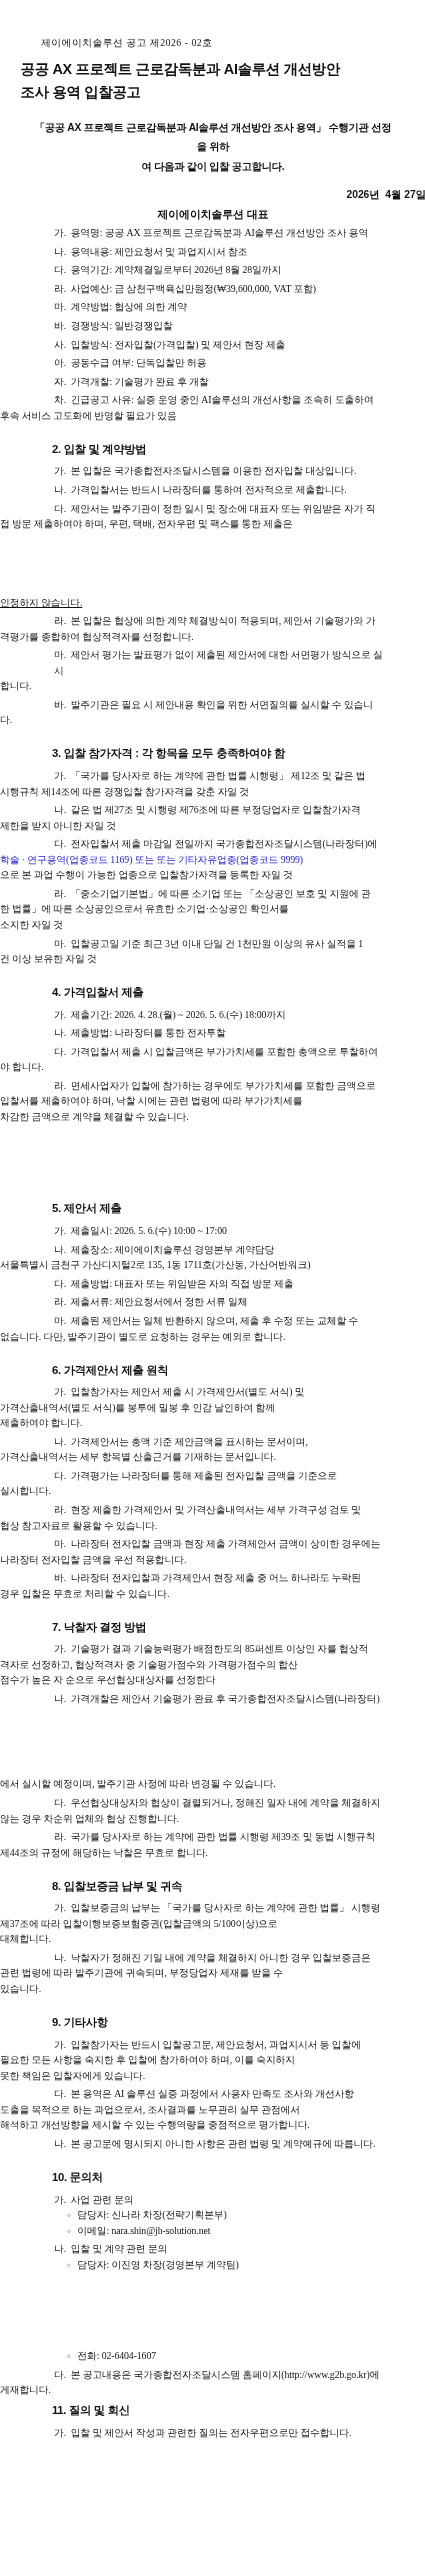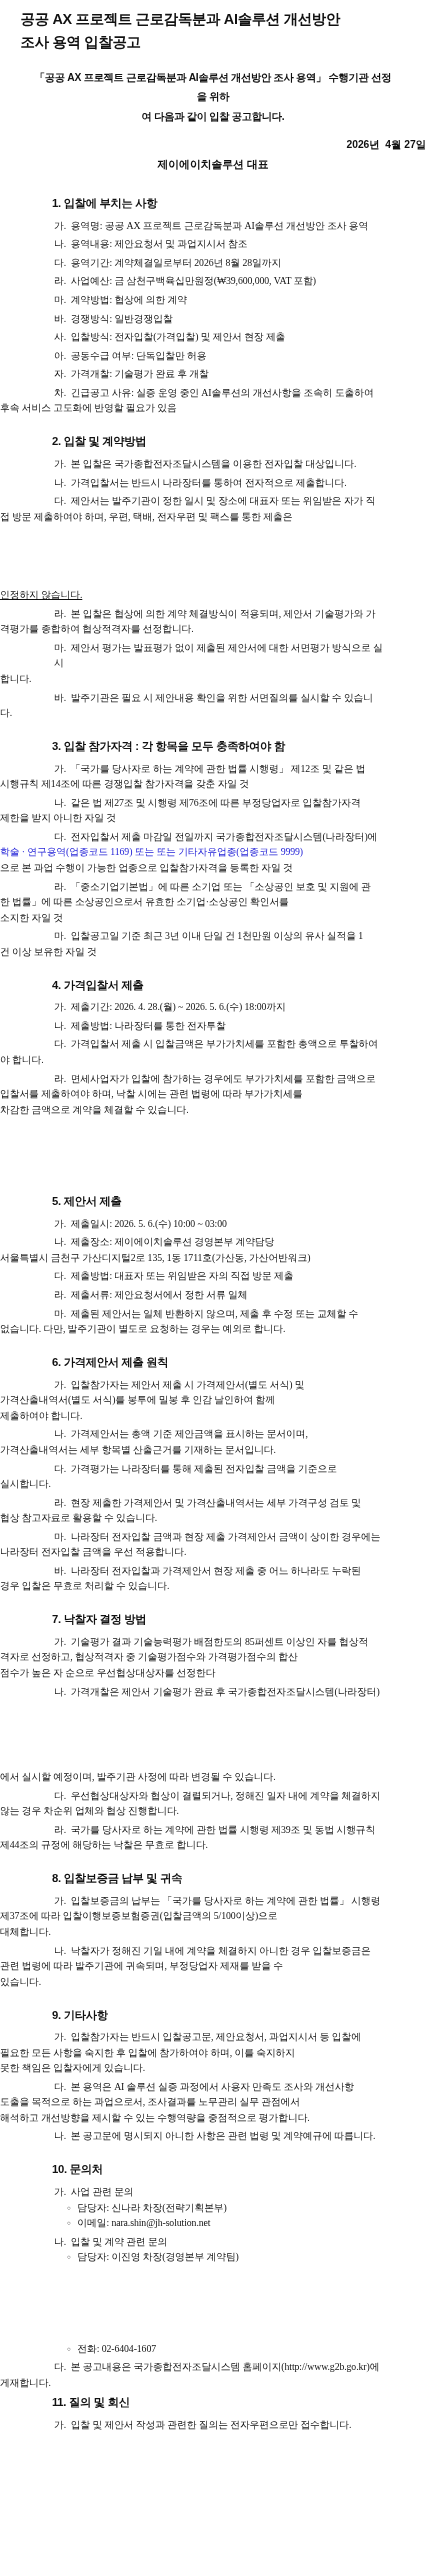--- a/index.html
+++ b/index.html
@@ -77,37 +77,37 @@
     font-size: 6.2px;
     margin-right: 6.7px;
     vertical-align: 1px;
   }
   .blue { color: #2323d8; }
 </style>
 </head>
 <body>
 
 <div class="doc">
+  <div class="notice-no">제이에이치솔루션 공고 제2026 - 02호</div>
 
   <div class="title">
     <span>공공 AX 프로젝트 근로감독분과 AI솔루션 개선방안</span><br>
     <span>조사 용역 입찰공고</span>
   </div>
 
   <div class="intro">
     <span>「공공 AX 프로젝트 근로감독분과 AI솔루션 개선방안 조사 용역」 수행기관 선정을 위하</span><br>
     <span>여 다음과 같이 입찰 공고합니다.</span>
   </div>
 
   <div class="date-line">2026년  4월 27일</div>
   <div class="issuer-line">제이에이치솔루션 대표</div>
 
   <div id="sections">
       <div class="section">
-        <div class="sec-heading"><span class="sec-no">1.</span> <span class="sec-title">입찰에 부치는 사항</span></div>
         <div class="item">
           <div class="line first"><span class="lbl">가.</span><span class="txt">용역명: 공공 AX 프로젝트 근로감독분과 AI솔루션 개선방안 조사 용역</span></div>
         </div>
         <div class="item">
           <div class="line first"><span class="lbl">나.</span><span class="txt">용역내용: 제안요청서 및 과업지시서 참조</span></div>
         </div>
         <div class="item">
           <div class="line first"><span class="lbl">다.</span><span class="txt">용역기간: 계약체결일로부터 2026년 8월 28일까지</span></div>
         </div>
         <div class="item">
@@ -198,21 +198,21 @@
         </div>
         <div class="item">
           <div class="line first"><span class="lbl">라.</span><span class="txt">면세사업자가 입찰에 참가하는 경우에도 부가가치세를 포함한 금액으로</span></div>
           <div class="line cont"><span class="txt">입찰서를 제출하여야 하며, 낙찰 시에는 관련 법령에 따라 부가가치세를</span></div>
           <div class="line cont"><span class="txt">차감한 금액으로 계약을 체결할 수 있습니다.</span></div>
         </div>
       </div>
       <div class="section">
         <div class="sec-heading" style="margin-top: 77px;"><span class="sec-no">5.</span> <span class="sec-title">제안서 제출</span></div>
         <div class="item">
-          <div class="line first"><span class="lbl">가.</span><span class="txt">제출일시: 2026. 5. 6.(수) 10:00 ~ 03:00</span></div>
+          <div class="line first"><span class="lbl">가.</span><span class="txt">제출일시: 2026. 5. 6.(수) 10:00 ~ 17:00</span></div>
         </div>
         <div class="item">
           <div class="line first"><span class="lbl">나.</span><span class="txt">제출장소: 제이에이치솔루션 경영본부 계약담당</span></div>
           <div class="line cont"><span class="txt">서울특별시 금천구 가산디지털2로 135, 1동 1711호(가산동, 가산어반워크)</span></div>
         </div>
         <div class="item">
           <div class="line first"><span class="lbl">다.</span><span class="txt">제출방법: 대표자 또는 위임받은 자의 직접 방문 제출</span></div>
         </div>
         <div class="item">
           <div class="line first"><span class="lbl">라.</span><span class="txt">제출서류: 제안요청서에서 정한 서류 일체</span></div>

